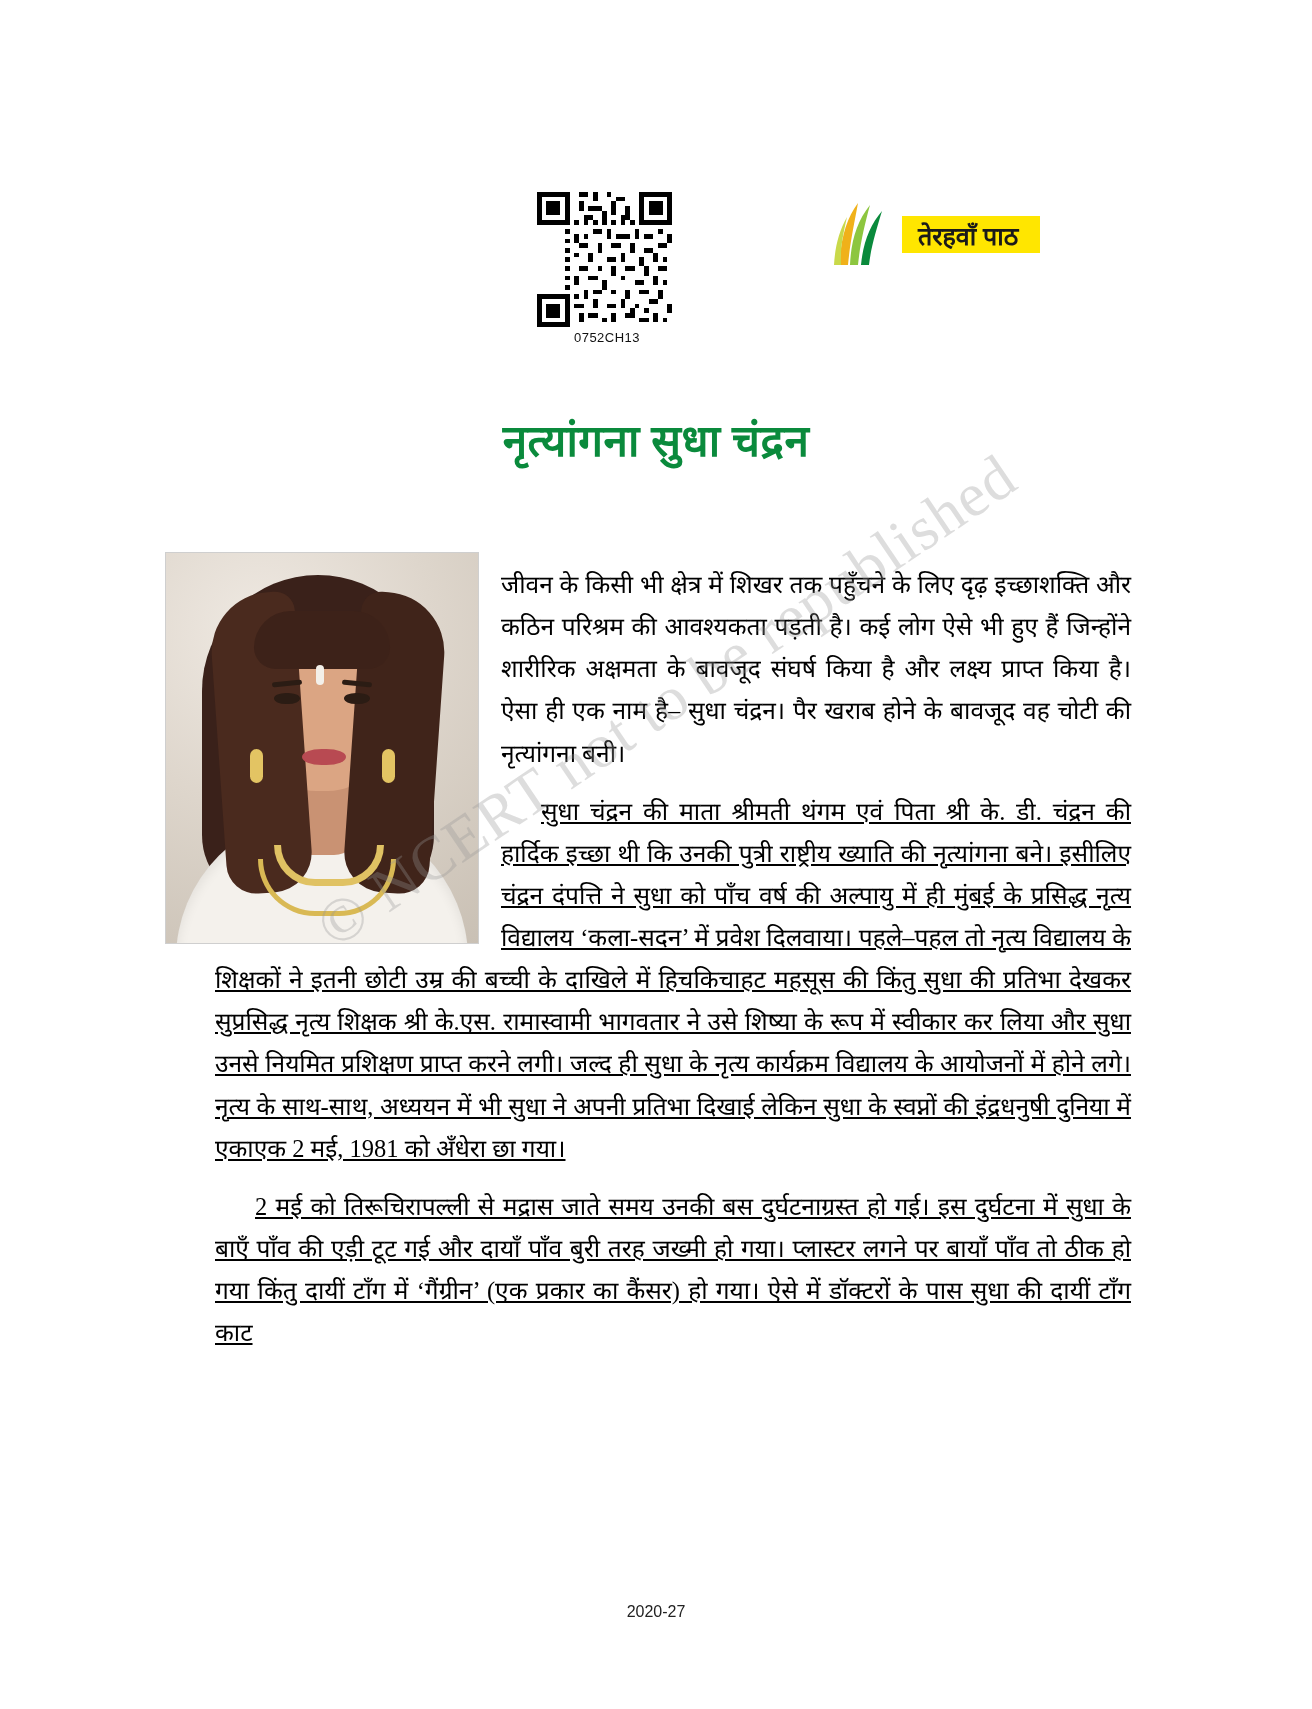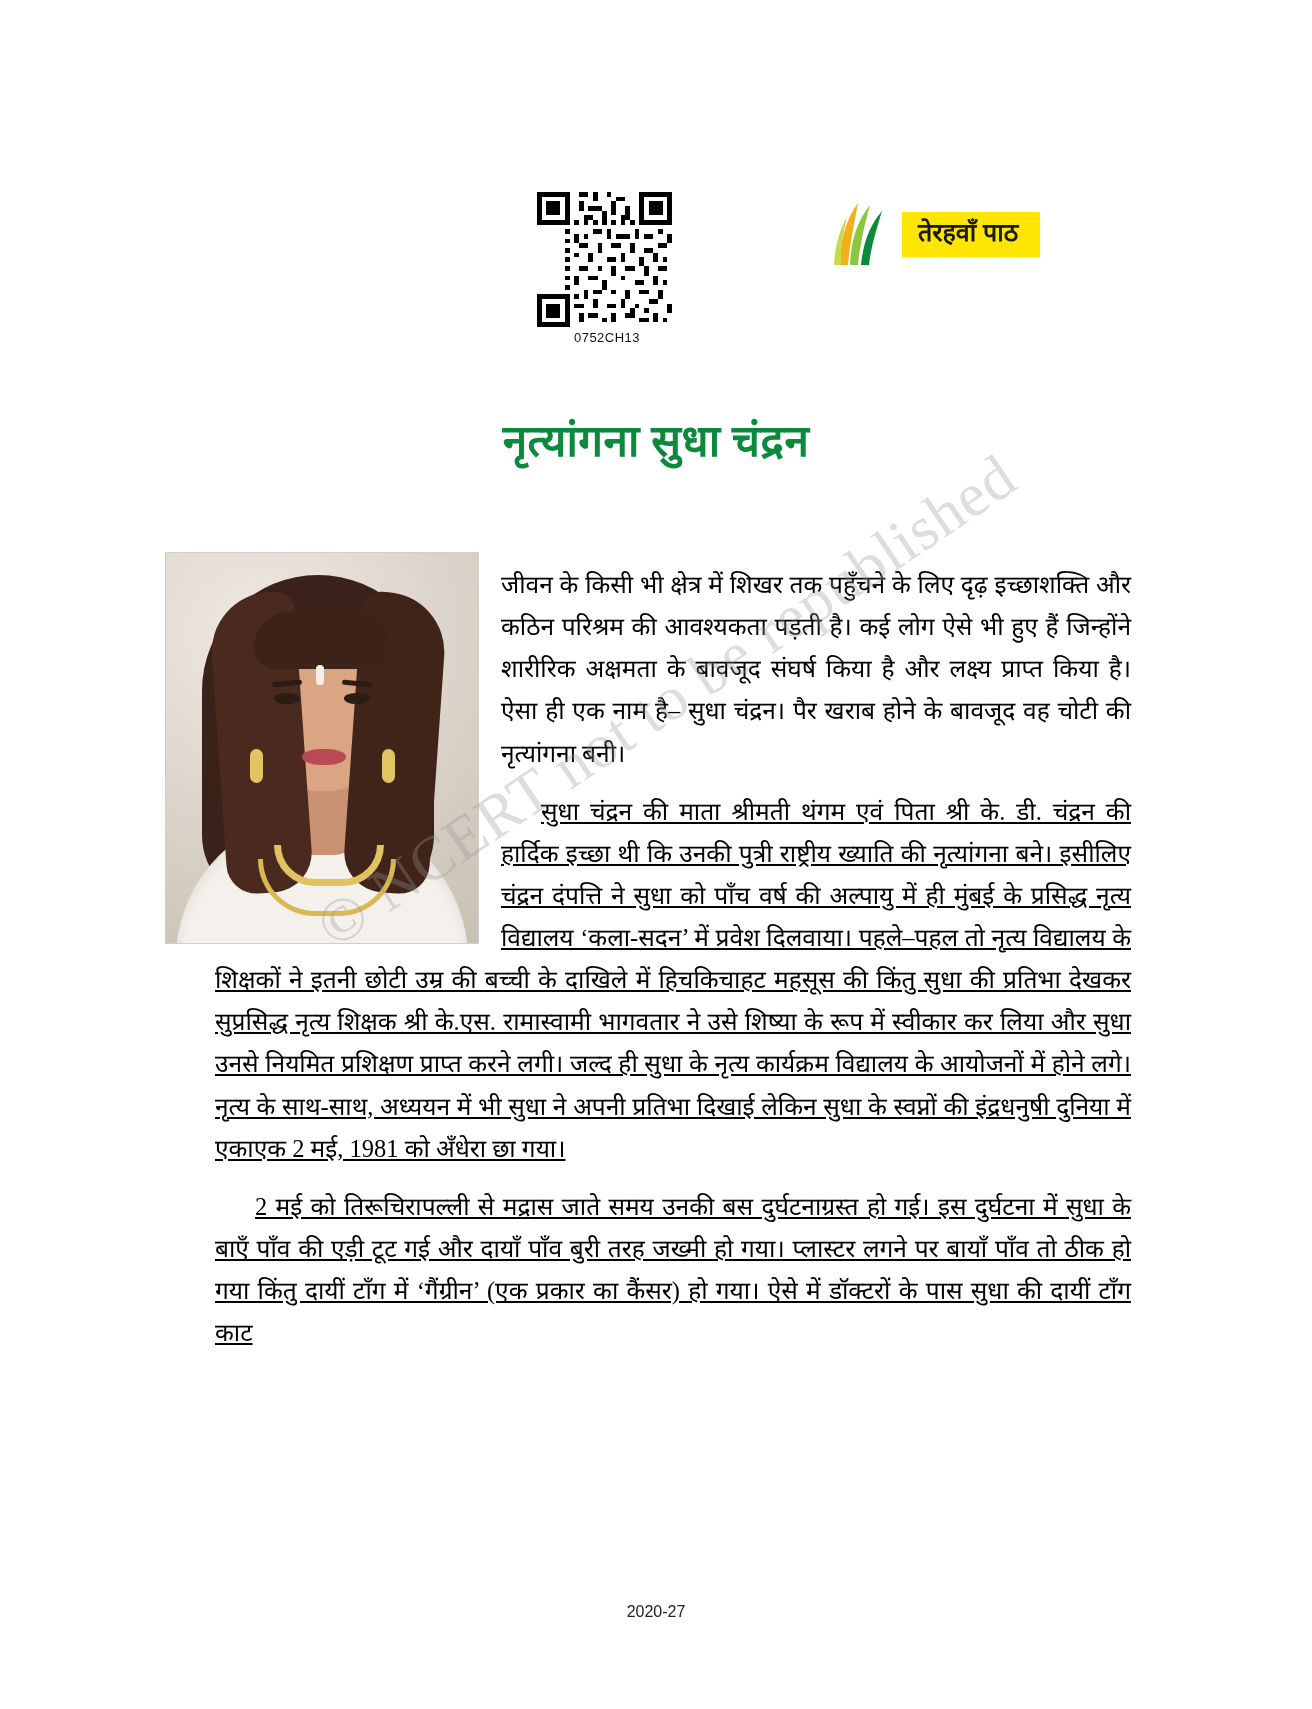--- a/index.html
+++ b/index.html
@@ -63,21 +63,21 @@
     width: 74px;
     height: 74px;
     margin-right: 8px;
   }
   .chapter-label {
     background: #ffe600;
     color: #1a1a1a;
     font-family: "Liberation Sans", sans-serif;
     font-weight: bold;
     font-size: 25px;
-    padding: 8px 22px 12px 16px;
+    padding: 8px 22px 4px 16px;
     line-height: 1;
     white-space: nowrap;
   }
 
   
   .chapter-title {
     position: absolute;
     top: 380px;
     left: 0;
     width: 100%;

